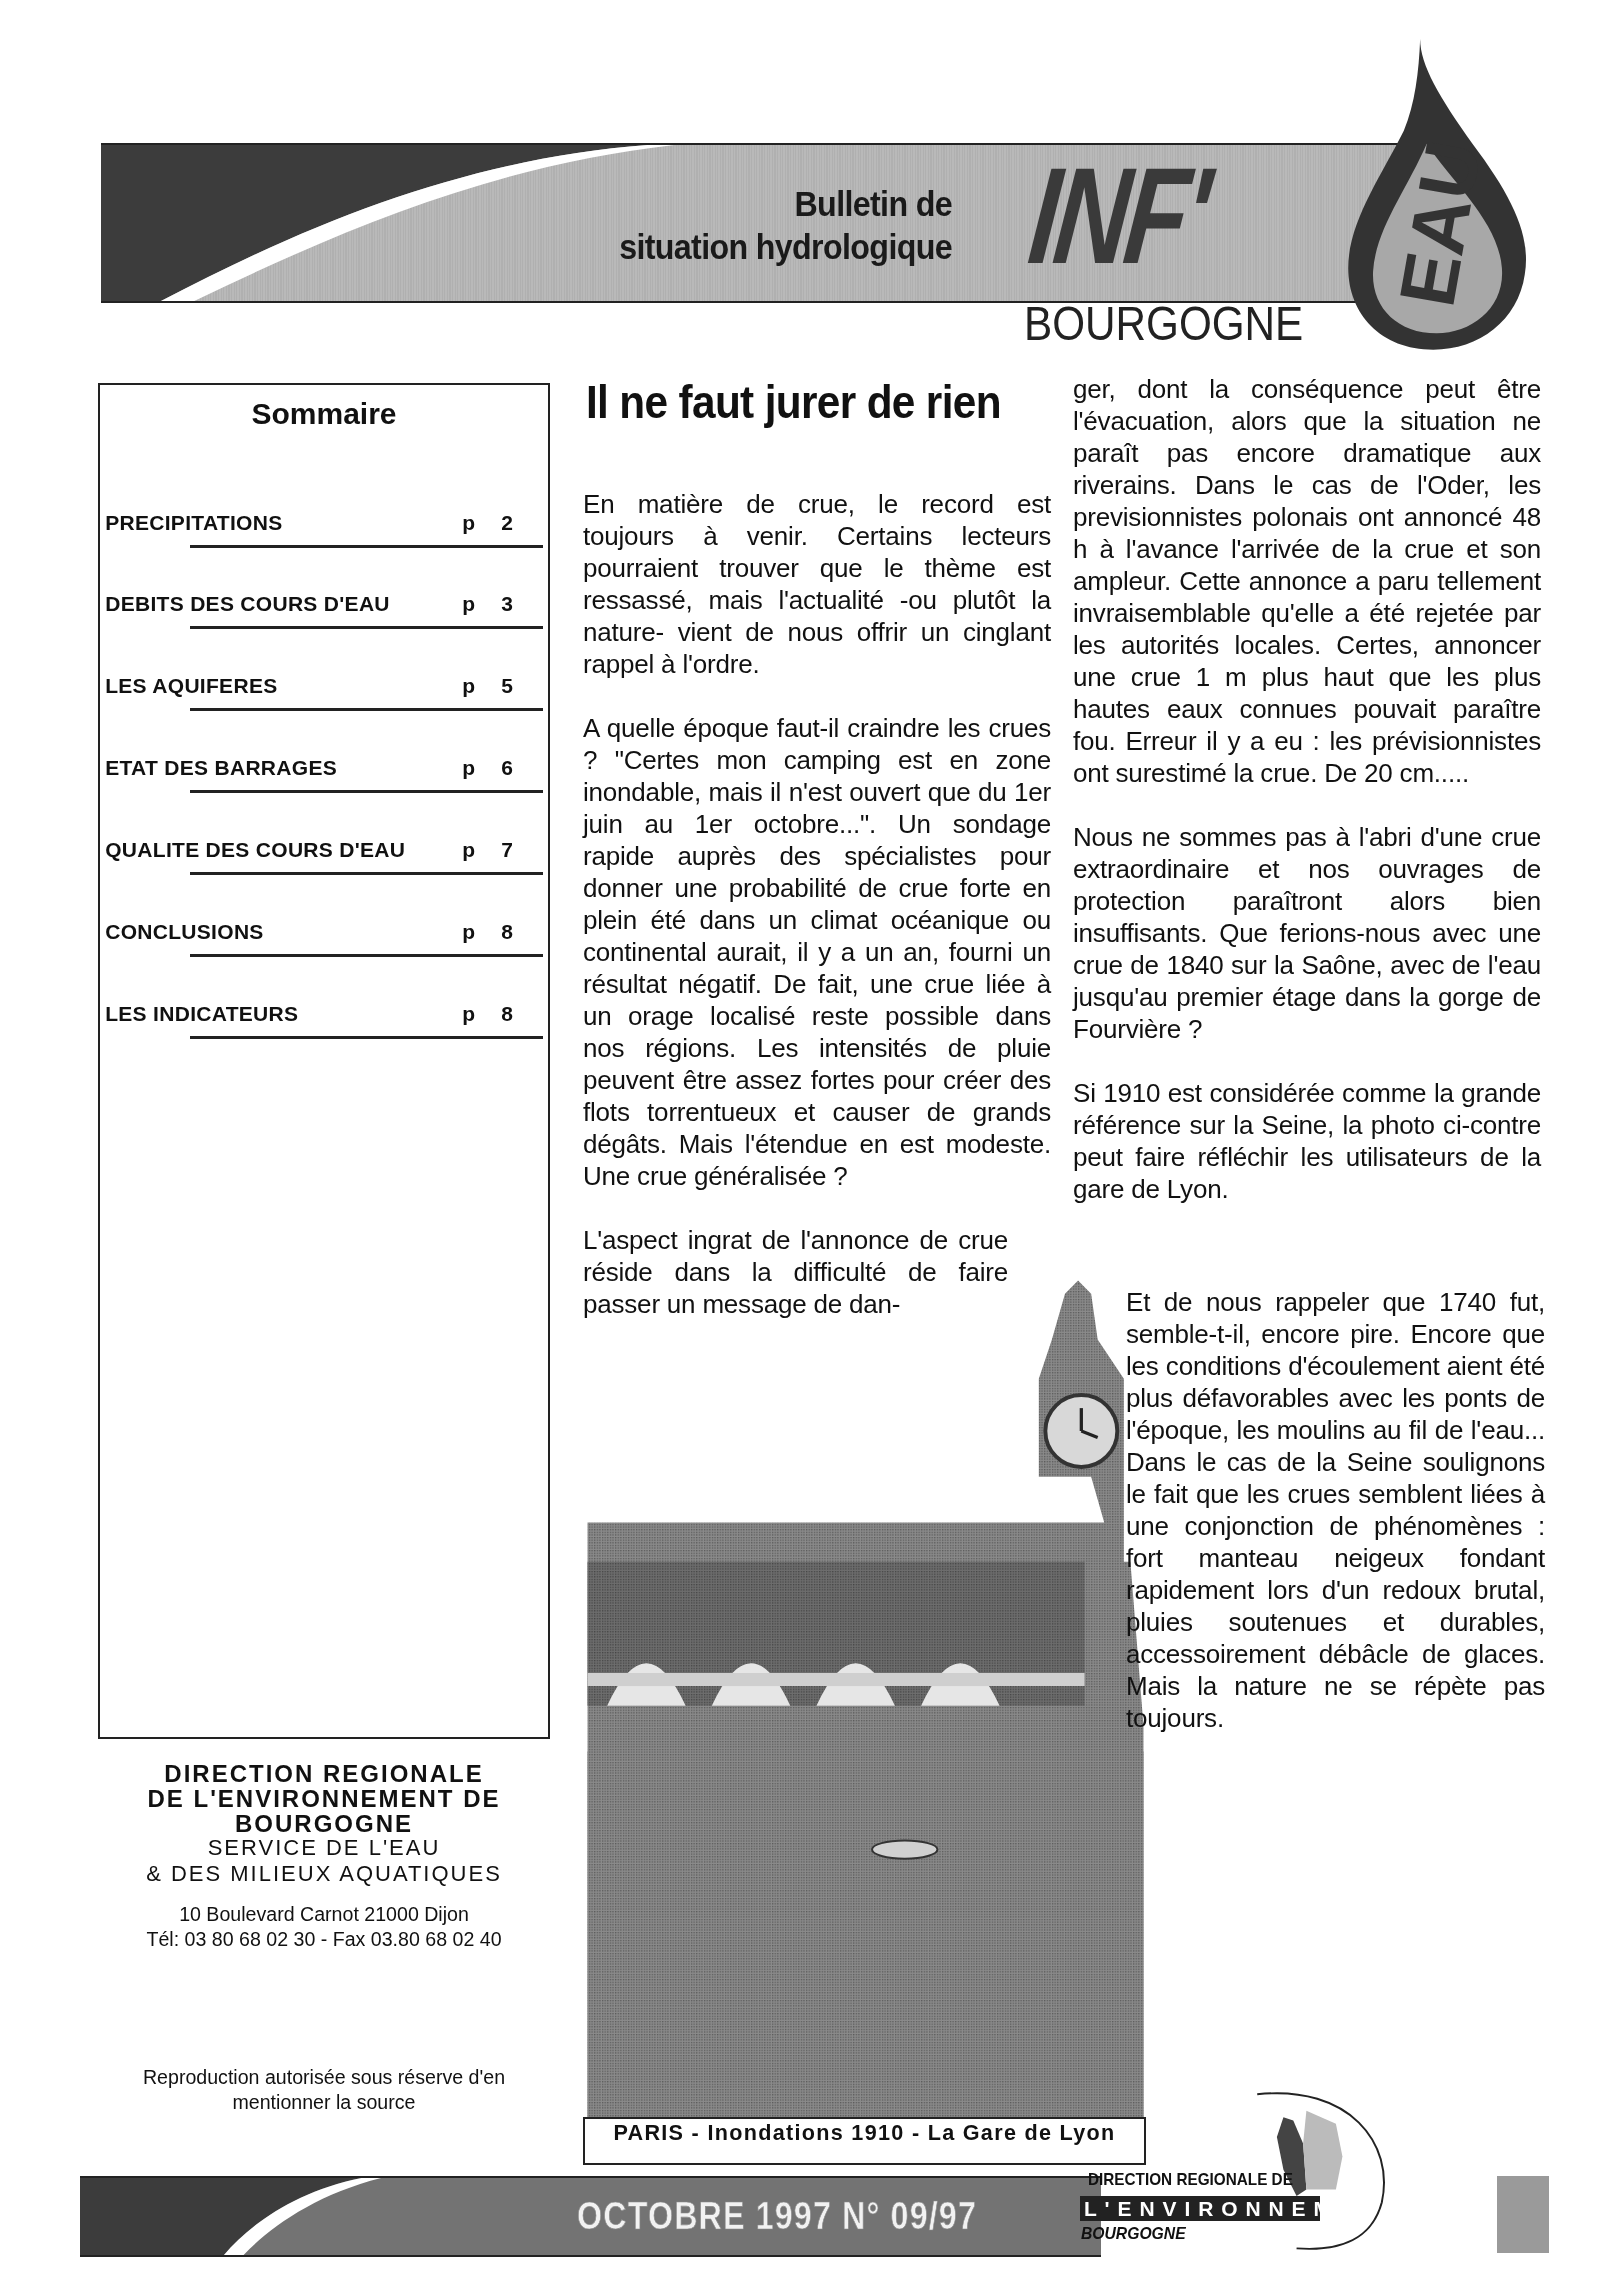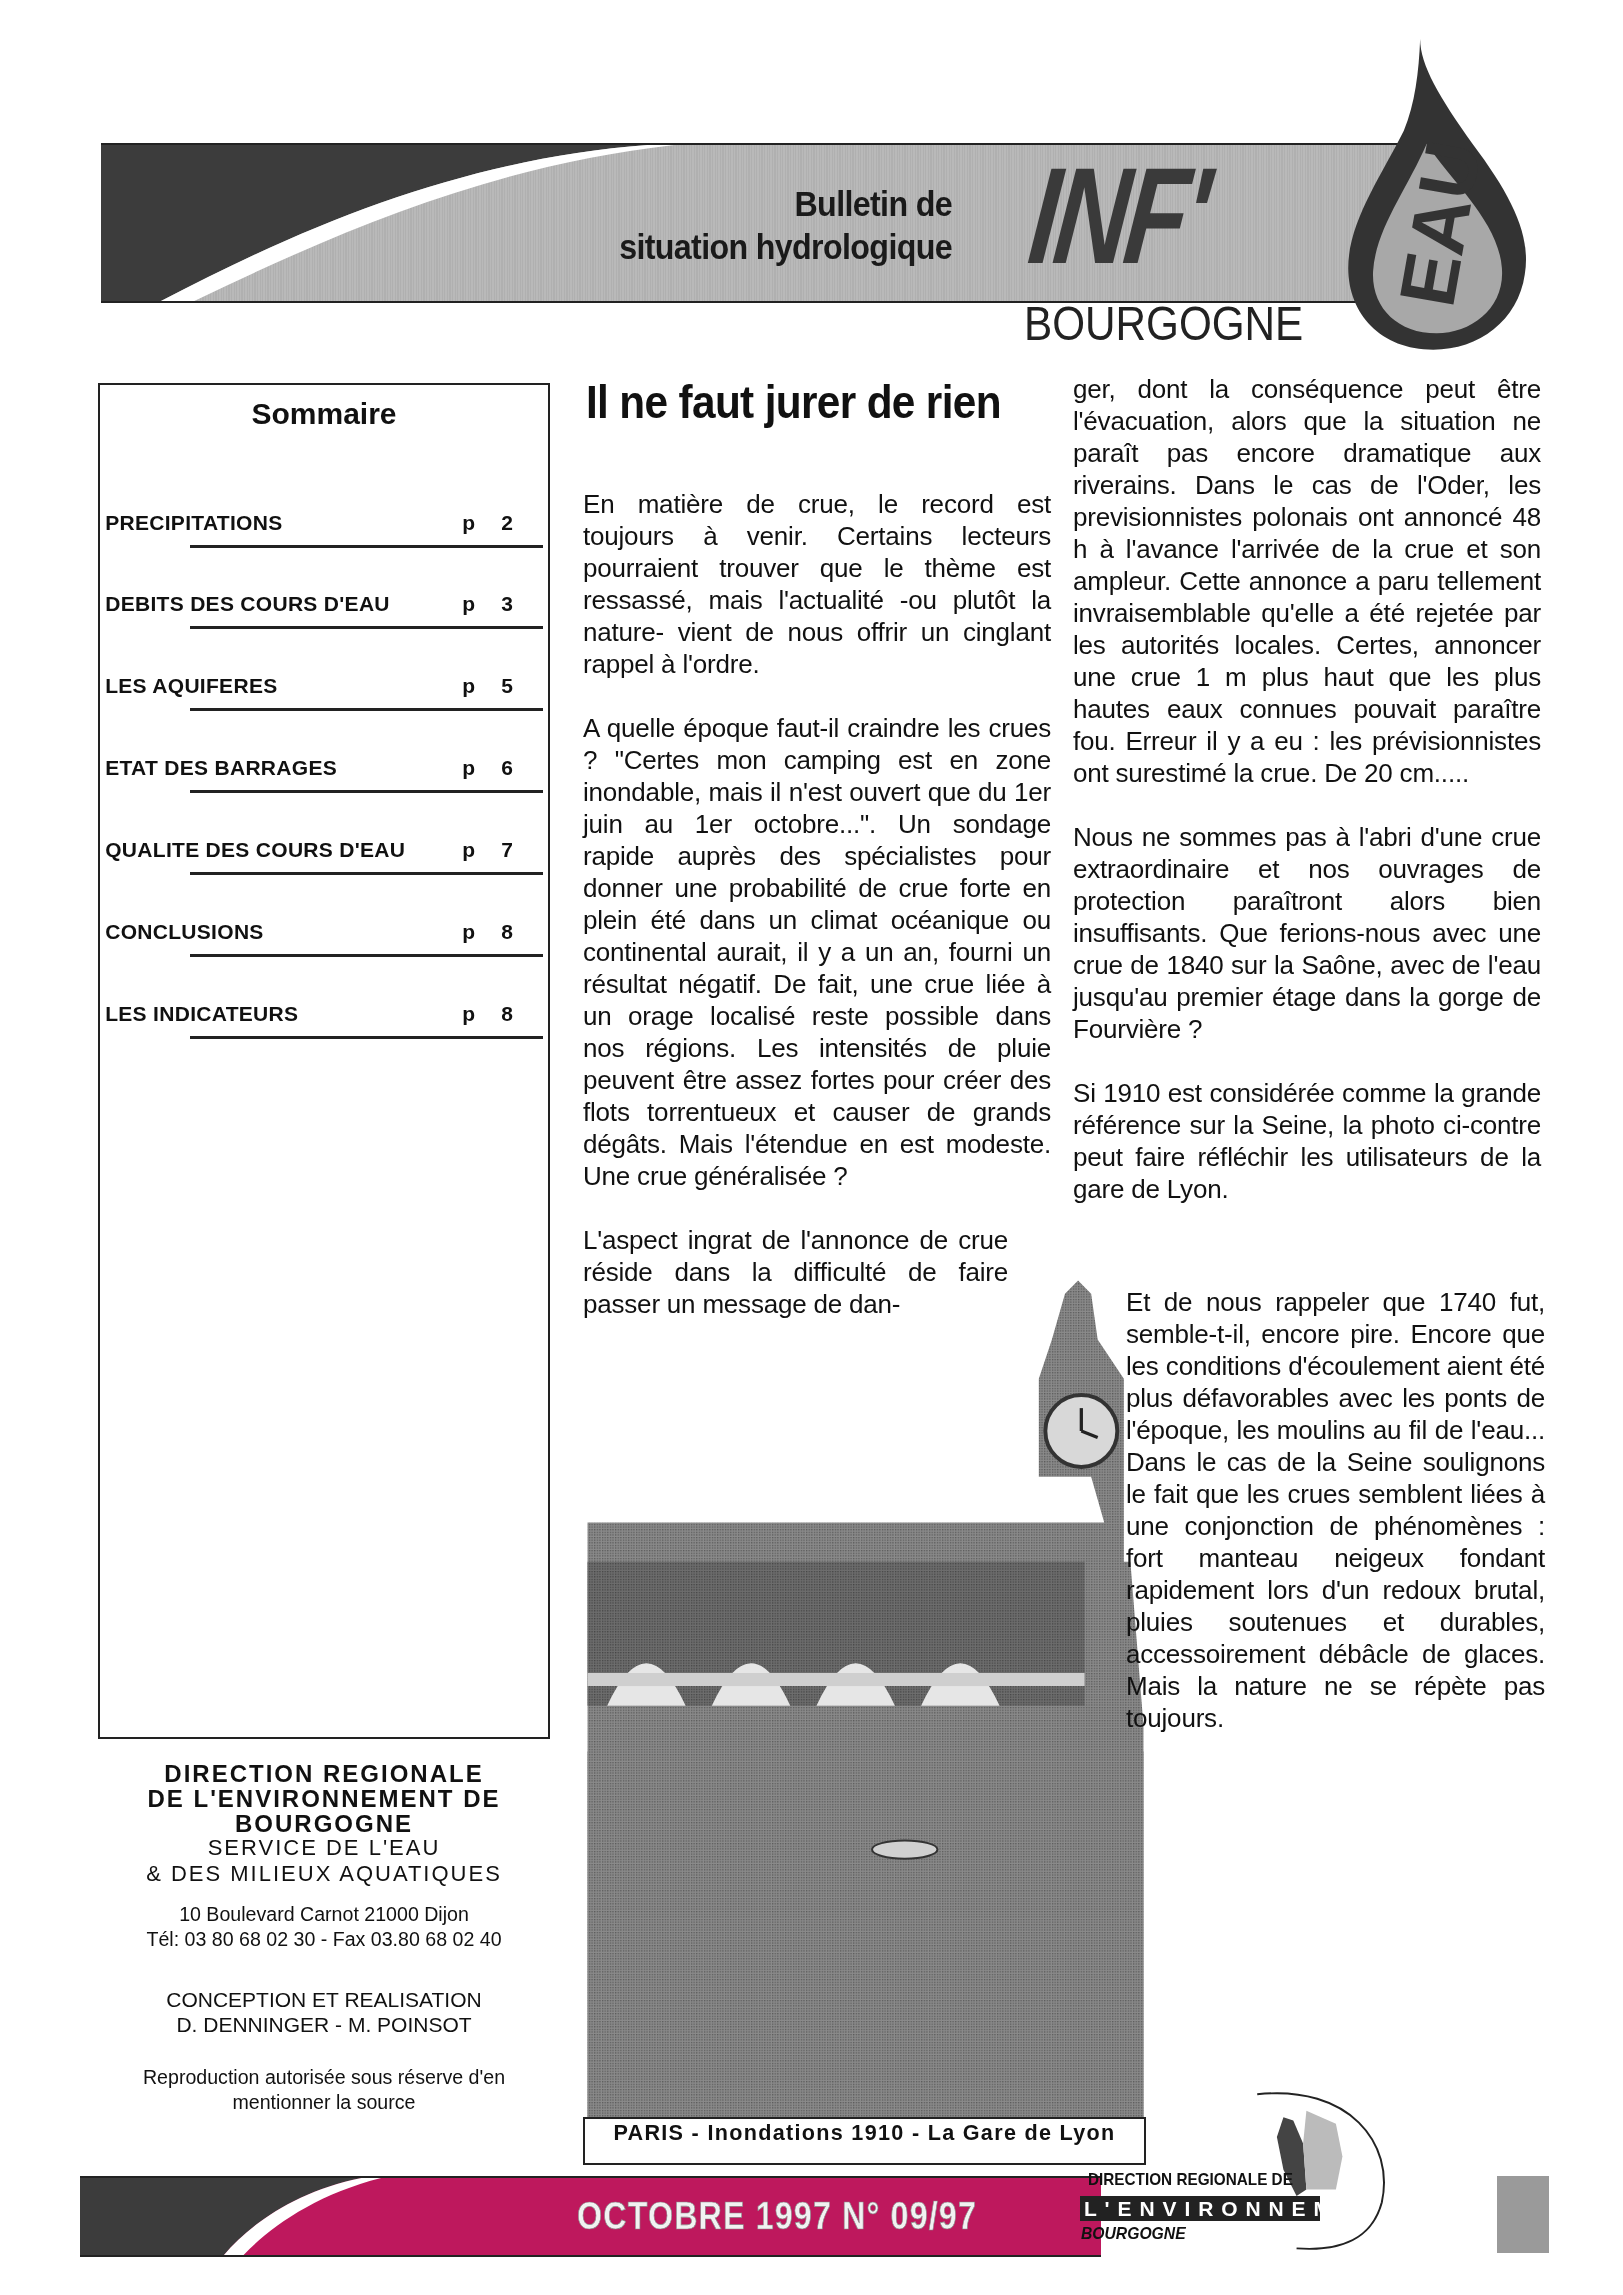--- a/index.html
+++ b/index.html
@@ -38,21 +38,21 @@
   .col p { margin:0 0 32px 0; }
   .col1 { left:583px; top:488px; width:468px; }
   .col2 { left:1073px; top:373px; width:468px; }
   .col3 { left:1126px; top:1286px; width:419px; }
   .col3 p:nth-child(1) { text-indent:0; }
 
   .photo { left:581px; top:1280px; width:569px; height:871px; }
   .caption { left:583px; top:2117px; width:563px; height:48px; background:#fff; border:2px solid #222; box-sizing:border-box; font-weight:bold; font-size:21.6px; line-height:27.5px; text-align:center; letter-spacing:1.3px; white-space:nowrap; overflow:hidden; }
 
   
-  .footer-band { left:80px; top:2176px; width:1021px; height:77px; background:#be185d; border-top:2px solid #222; border-bottom:2px solid #222; overflow:hidden; }
+  .footer-band { left:80px; top:2176px; width:1021px; height:77px; background:#737373; border-top:2px solid #222; border-bottom:2px solid #222; overflow:hidden; }
   .footer-text { position:absolute; left:497px; top:17px; font-weight:bold; font-size:38px; color:#f2f2f2; letter-spacing:1.3px; transform:scaleX(0.85); transform-origin:left; white-space:nowrap; -webkit-text-stroke:0.7px #888; }
   .dir-line1 { left:1088px; top:2170px; font-weight:bold; font-size:17px; transform:scaleX(0.9); transform-origin:left; white-space:nowrap; }
   .dir-env { left:1080px; top:2196px; width:236px; height:25px; background:#222; color:#fff; font-weight:bold; font-size:21px; line-height:25px; letter-spacing:7.9px; text-align:left; padding-left:3.9px; white-space:nowrap; overflow:hidden; }
   .dir-region { left:1081px; top:2225px; font-weight:bold; font-style:italic; font-size:15.7px; }
   .footer-square { left:1497px; top:2176px; width:52px; height:77px; background:#9a9a9a; }
 </style>
 </head>
 <body>
 
 <div class="abs banner">
@@ -124,24 +124,20 @@
     <div>DE L'ENVIRONNEMENT DE</div>
     <div>BOURGOGNE</div>
   </div>
   <div class="org org-service">
     <div>SERVICE DE L'EAU</div>
     <div>&amp; DES MILIEUX AQUATIQUES</div>
   </div>
   <div class="org org-address">
     <div>10 Boulevard Carnot 21000 Dijon</div>
     <div>Tél: 03 80 68 02 30 - Fax 03.80 68 02 40</div>
-  </div>
-  <div class="org org-credits">
-    <div>CONCEPTION ET REALISATION</div>
-    <div>D. DENNINGER - M. POINSOT</div>
   </div>
   <div class="org org-repro">
     <div>Reproduction autorisée sous réserve d'en</div>
     <div>mentionner la source</div>
   </div>
 </div>
 
 <div class="abs headline">Il ne faut jurer de rien</div>
 
 <div class="abs col col1">

